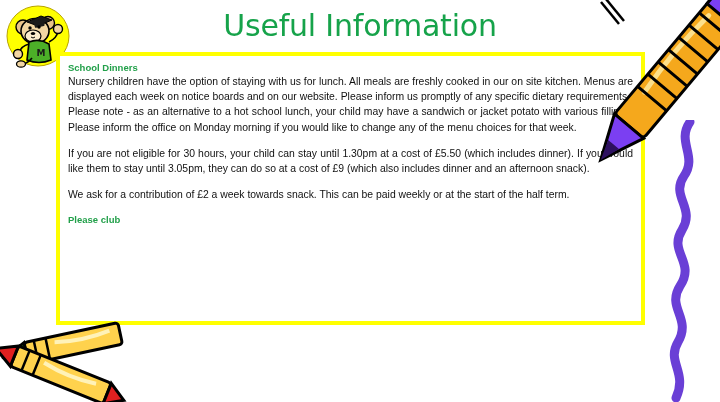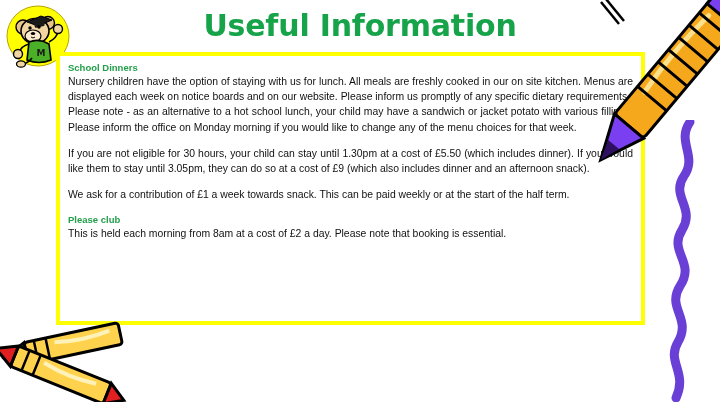--- a/index.html
+++ b/index.html
@@ -36,21 +36,21 @@
 
   
   .page-title {
     position: absolute;
     left: 80px;
     top: 8px;
     width: 560px;
     text-align: center;
     font-family: "DejaVu Sans", sans-serif;
     font-size: 30px;
-    font-weight: bold;
+    font-weight: normal;
     color: #16a34a;
     letter-spacing: -0.2px;
     line-height: 36px;
     white-space: nowrap;
   }
 
   
   .info-box {
     position: absolute;
     left: 56px;
@@ -156,28 +156,27 @@
       <div class="section-heading">School Dinners</div>
       <p class="body-text">Nursery children have the option of staying with us for lunch. All meals are freshly cooked in our on site kitchen. Menus are displayed each week on notice boards and on our website. Please inform us promptly of any specific dietary requirements.</p>
       <p class="body-text">Please note - as an alternative to a hot school lunch, your child may have a sandwich or jacket potato with various fillings. Please inform the office on Monday morning if you would like to change any of the menu choices for that week.</p>
       <div class="gap"></div>
       <p class="body-text">If you are not eligible for 30 hours, your child can stay until 1.30pm at a cost of £5.50 (which includes dinner). If you would like them to stay until 3.05pm, they can do so at a cost of £9 (which also includes dinner and an afternoon snack).</p>
     </div>
 
     <div class="gap"></div>
 
     <div>
-      <p class="body-text">We ask for a contribution of £1 a week towards snack. This can be paid weekly or at the start of the half term.</p>
+      <p class="body-text">We ask for a contribution of £2 a week towards snack. This can be paid weekly or at the start of the half term.</p>
     </div>
 
     <div class="gap"></div>
 
     <div>
       <div class="section-heading">Please club</div>
-      <p class="body-text left"> This is held each morning from 8am at a cost of £2 a day.  Please note that booking is essential.</p>
     </div>
 
   </div>
 
   <div class="deco crayon-top-right">
     <svg viewBox="0 0 135 205" width="135" height="205" xmlns="http://www.w3.org/2000/svg">
       <g transform="rotate(40 67 100)">
 
         <rect x="48" y="-28" width="38" height="170" rx="4" fill="#f5a81c" stroke="#000" stroke-width="3"></rect>
 

